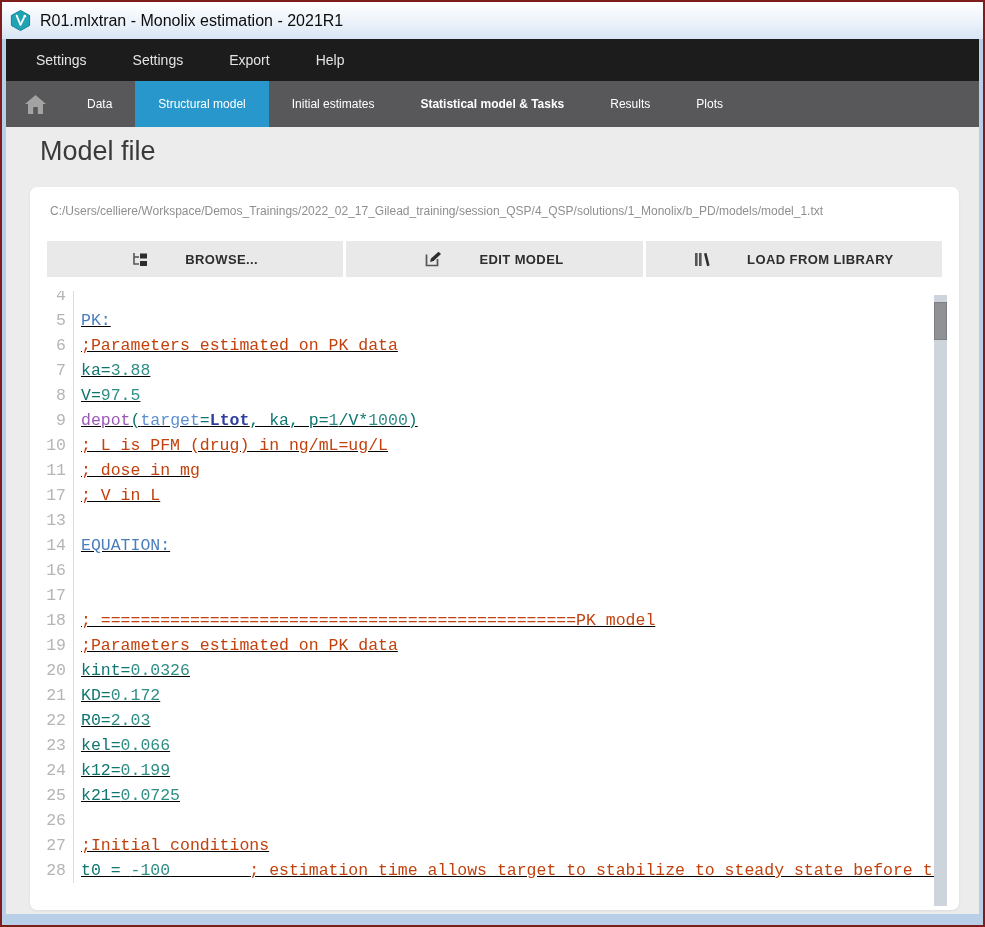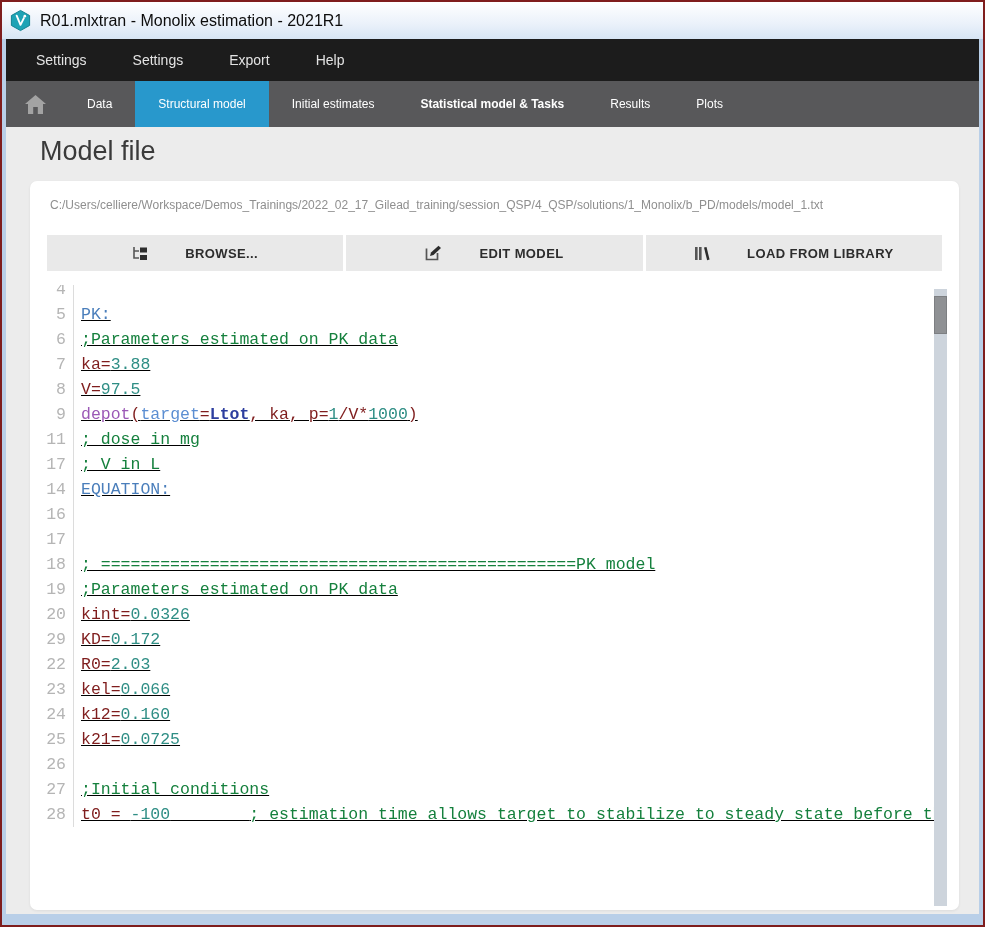--- a/index.html
+++ b/index.html
@@ -24,41 +24,41 @@
   
   .tabbar{height:46px;flex:none;background:#58585a;display:flex;align-items:stretch;}
   .home-tab{width:58px;display:flex;align-items:center;justify-content:center;flex:none;}
   .tab{display:flex;align-items:center;padding:0 23px;color:#ffffff;font-size:12px;white-space:nowrap;}
   .tab.active{background:#2898cc;}
   .tab.bold{font-weight:bold;}
 
   
   .content{flex:1;overflow:hidden;display:flex;flex-direction:column;background:#ececec;}
   .page-title{font-size:27px;font-weight:400;color:#3a3a3a;margin:9px 0 0 34px;flex:none;}
-  .card{flex:1;background:#ffffff;border-radius:7px;margin:14px 20px 4px 24px;
+  .card{flex:1;background:#ffffff;border-radius:7px;margin:20px 20px 4px 24px;
         box-shadow:0 1px 3px rgba(0,0,0,.07);display:flex;flex-direction:column;overflow:hidden;position:relative;}
   .file-path{flex:none;padding:17px 18px 10px 20px;font-size:12px;color:#8f8f8f;
              white-space:nowrap;overflow:hidden;}
   .btn-row{flex:none;display:flex;gap:3px;margin:13px 17px 0 17px;height:36px;}
   .btn{flex:1;background:#e9e9e9;border:none;display:flex;align-items:center;justify-content:center;
        font-family:"Liberation Sans",sans-serif;font-size:13px;font-weight:bold;color:#2d2d2d;
        letter-spacing:.4px;cursor:pointer;gap:28px;}
   .btn svg{margin-right:9px;flex:none;}
 
   
   .editor{flex:1;margin:14px 12px 4px 14px;overflow:hidden;position:relative;background:#fff;}
   .code-scroll{margin-top:-8px;}
   .code-line{display:flex;height:25px;line-height:25px;
              font-family:"Liberation Mono",monospace;font-size:16.5px;white-space:pre;}
   .ln{flex:none;width:30px;text-align:right;padding-right:7px;color:#b5b5b5;
       border-right:1px solid #dcdcdc;margin-right:7px;}
   .code-text{flex:none;text-decoration:underline;}
-  .tok-p{color:#7f1d1d;}
+  .tok-p{color:#0f766e;}
   .tok-k{color:#4a7ebb;}
-  .tok-c{color:#15803d;}
+  .tok-c{color:#c2410c;}
   .tok-n{color:#2f8e85;}
   .tok-m{color:#9b59b6;}
   .tok-a{color:#5b8ed2;}
   .tok-i{color:#2d3e9f;font-weight:bold;}
   .tok-o{color:#9a86cc;}
   .tok-s{color:#4049c9;font-weight:bold;}
 
   .vscrollbar{position:absolute;top:4px;bottom:0;right:0;width:13px;background:#cdd4dc;}
   .vthumb{position:absolute;top:7px;left:0;width:13px;height:38px;background:#8f9194;
           border:1px solid #7d7f82;}
@@ -134,32 +134,34 @@
         </div>
 
         <div class="editor">
           <div class="code-scroll">
               <div class="code-line"><span class="ln">4</span><span class="code-text"></span></div>
               <div class="code-line"><span class="ln">5</span><span class="code-text"><span class="tok-k">PK:</span></span></div>
               <div class="code-line"><span class="ln">6</span><span class="code-text"><span class="tok-c">;Parameters estimated on PK data</span></span></div>
               <div class="code-line"><span class="ln">7</span><span class="code-text"><span class="tok-p">ka=</span><span class="tok-n">3.88</span></span></div>
               <div class="code-line"><span class="ln">8</span><span class="code-text"><span class="tok-p">V=</span><span class="tok-n">97.5</span></span></div>
               <div class="code-line"><span class="ln">9</span><span class="code-text"><span class="tok-m">depot</span><span class="tok-p">(</span><span class="tok-a">target</span><span class="tok-p">=</span><span class="tok-i">Ltot</span><span class="tok-p">, ka, p=</span><span class="tok-n">1</span><span class="tok-p">/V*</span><span class="tok-n">1000</span><span class="tok-p">)</span></span></div>
+              <div class="code-line"><span class="ln">10</span><span class="code-text"><span class="tok-c">; L is PFM (drug) in ng/mL=ug/L</span></span></div>
               <div class="code-line"><span class="ln">11</span><span class="code-text"><span class="tok-c">; dose in mg</span></span></div>
               <div class="code-line"><span class="ln">17</span><span class="code-text"><span class="tok-c">; V in L</span></span></div>
+              <div class="code-line"><span class="ln">13</span><span class="code-text"></span></div>
               <div class="code-line"><span class="ln">14</span><span class="code-text"><span class="tok-k">EQUATION:</span></span></div>
               <div class="code-line"><span class="ln">16</span><span class="code-text"></span></div>
               <div class="code-line"><span class="ln">17</span><span class="code-text"></span></div>
               <div class="code-line"><span class="ln">18</span><span class="code-text"><span class="tok-c">; ================================================PK model</span></span></div>
               <div class="code-line"><span class="ln">19</span><span class="code-text"><span class="tok-c">;Parameters estimated on PK data</span></span></div>
               <div class="code-line"><span class="ln">20</span><span class="code-text"><span class="tok-p">kint=</span><span class="tok-n">0.0326</span></span></div>
-              <div class="code-line"><span class="ln">29</span><span class="code-text"><span class="tok-p">KD=</span><span class="tok-n">0.172</span></span></div>
+              <div class="code-line"><span class="ln">21</span><span class="code-text"><span class="tok-p">KD=</span><span class="tok-n">0.172</span></span></div>
               <div class="code-line"><span class="ln">22</span><span class="code-text"><span class="tok-p">R0=</span><span class="tok-n">2.03</span></span></div>
               <div class="code-line"><span class="ln">23</span><span class="code-text"><span class="tok-p">kel=</span><span class="tok-n">0.066</span></span></div>
-              <div class="code-line"><span class="ln">24</span><span class="code-text"><span class="tok-p">k12=</span><span class="tok-n">0.160</span></span></div>
+              <div class="code-line"><span class="ln">24</span><span class="code-text"><span class="tok-p">k12=</span><span class="tok-n">0.199</span></span></div>
               <div class="code-line"><span class="ln">25</span><span class="code-text"><span class="tok-p">k21=</span><span class="tok-n">0.0725</span></span></div>
               <div class="code-line"><span class="ln">26</span><span class="code-text"></span></div>
               <div class="code-line"><span class="ln">27</span><span class="code-text"><span class="tok-c">;Initial conditions</span></span></div>
               <div class="code-line"><span class="ln">28</span><span class="code-text"><span class="tok-p">t0 = </span><span class="tok-n">-100</span><span class="tok-p">        </span><span class="tok-c">; estimation time allows target to stabilize to steady state before the 1st dose</span></span></div>
             </div>
           <div class="vscrollbar">
             <div class="vthumb"></div>
           </div>
         </div>
       </div>

